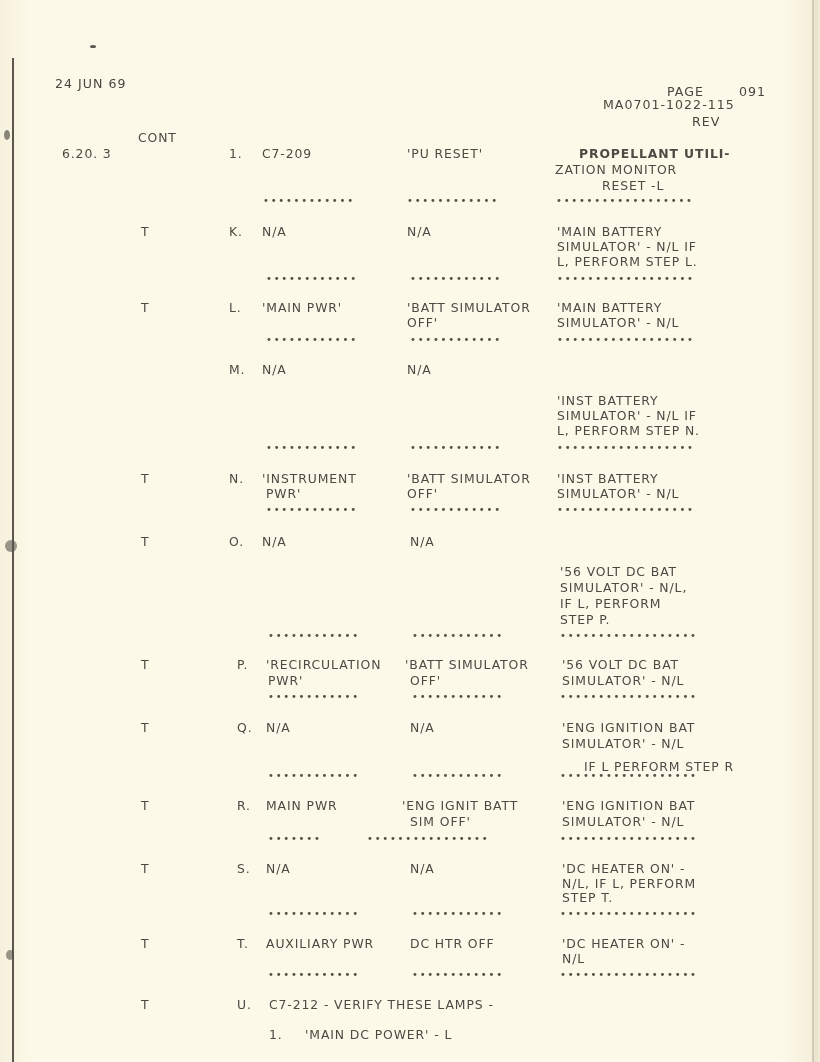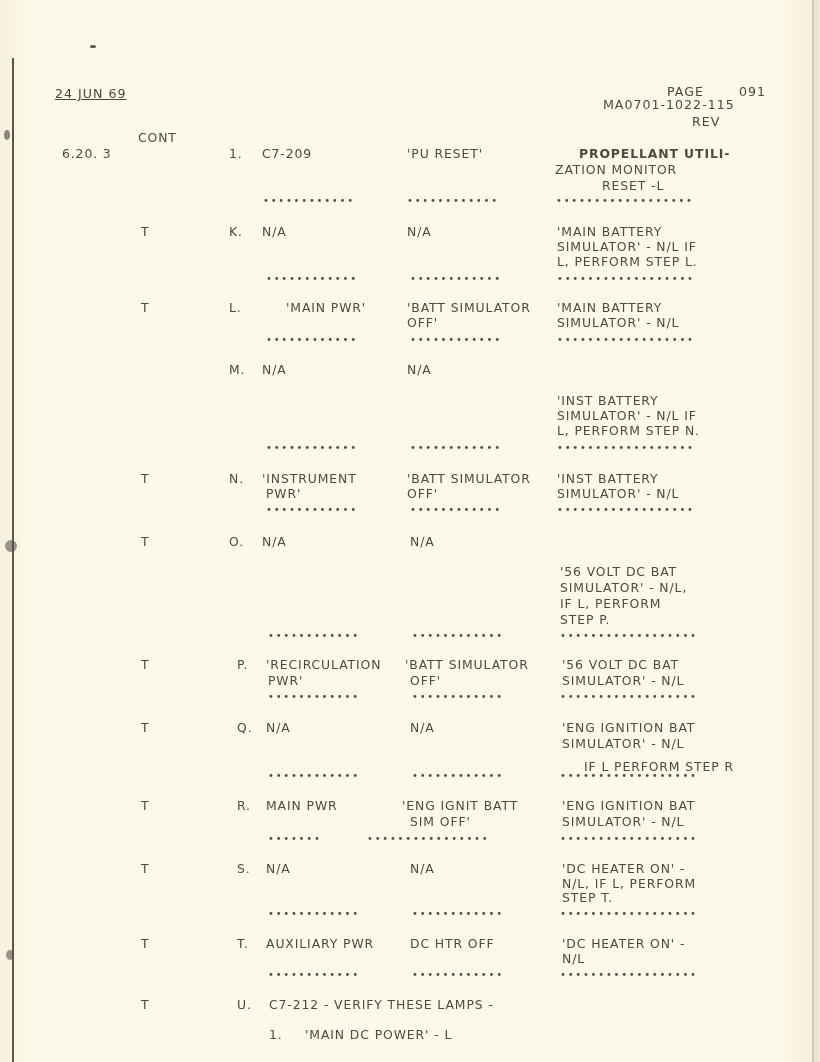--- a/index.html
+++ b/index.html
@@ -73,21 +73,21 @@
 
 <div class="page">
   <div class="margin-line"></div>
   <div class="right-edge"></div>
 
   <span class="speck" style="left:90px;top:45px;width:6px;height:3px;"></span>
   <span class="speck" style="left:4px;top:130px;width:6px;height:10px;opacity:.7;"></span>
   <span class="speck" style="left:5px;top:540px;width:12px;height:12px;opacity:.6;"></span>
   <span class="speck" style="left:6px;top:950px;width:8px;height:10px;opacity:.6;"></span>
 
-  <div class="hdr" style="left:55px;top:86px;text-decoration:underline;">24 JUN 69</div>
+  <div class="hdr" style="left:55px;top:76px;">24 JUN 69</div>
   <div class="hdr" style="left:667px;top:84px;">PAGE</div>
   <div class="hdr" style="left:739px;top:84px;">091</div>
   <div class="hdr" style="left:603px;top:97px;">MA0701-1022-115</div>
   <div class="hdr" style="left:692px;top:114px;">REV</div>
 
   <div class="t" style="left:138px;top:130px;">CONT</div>
   <div class="t" style="left:62px;top:146px;">6.20. 3</div>
 
   <div>
     <div class="t" style="left:229px;top:146px;">1.</div>
@@ -110,21 +110,21 @@
     <div class="t" style="left:557px;top:239px;">SIMULATOR' - N/L IF</div>
     <div class="t" style="left:557px;top:254px;">L, PERFORM STEP L.</div>
     <div class="dots" style="left:266px;top:274px;">••••••••••••</div>
     <div class="dots" style="left:410px;top:274px;">••••••••••••</div>
     <div class="dots" style="left:557px;top:274px;">••••••••••••••••••</div>
   </div>
 
   <div>
     <div class="t" style="left:141px;top:300px;">T</div>
     <div class="t" style="left:229px;top:300px;">L.</div>
-    <div class="t" style="left:262px;top:300px;margin-left:24px;">'MAIN PWR'</div>
+    <div class="t" style="left:262px;top:300px;">'MAIN PWR'</div>
     <div class="t" style="left:407px;top:300px;">'BATT SIMULATOR</div>
     <div class="t" style="left:407px;top:315px;">OFF'</div>
     <div class="t" style="left:557px;top:300px;">'MAIN BATTERY</div>
     <div class="t" style="left:557px;top:315px;">SIMULATOR' - N/L</div>
     <div class="dots" style="left:266px;top:335px;">••••••••••••</div>
     <div class="dots" style="left:410px;top:335px;">••••••••••••</div>
     <div class="dots" style="left:557px;top:335px;">••••••••••••••••••</div>
   </div>
 
   <div>

